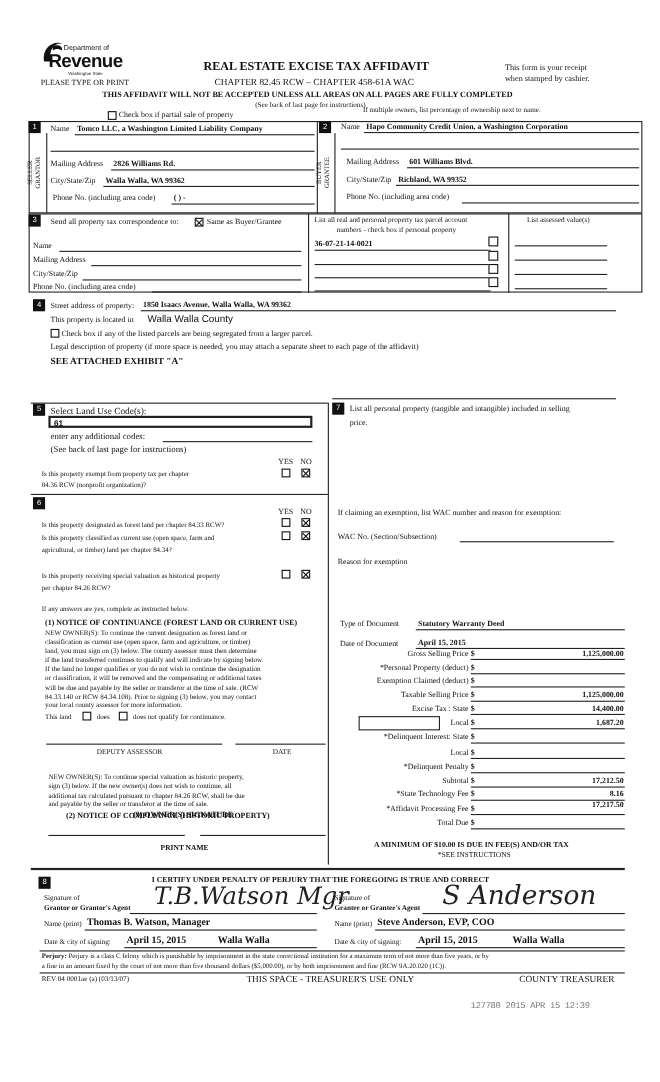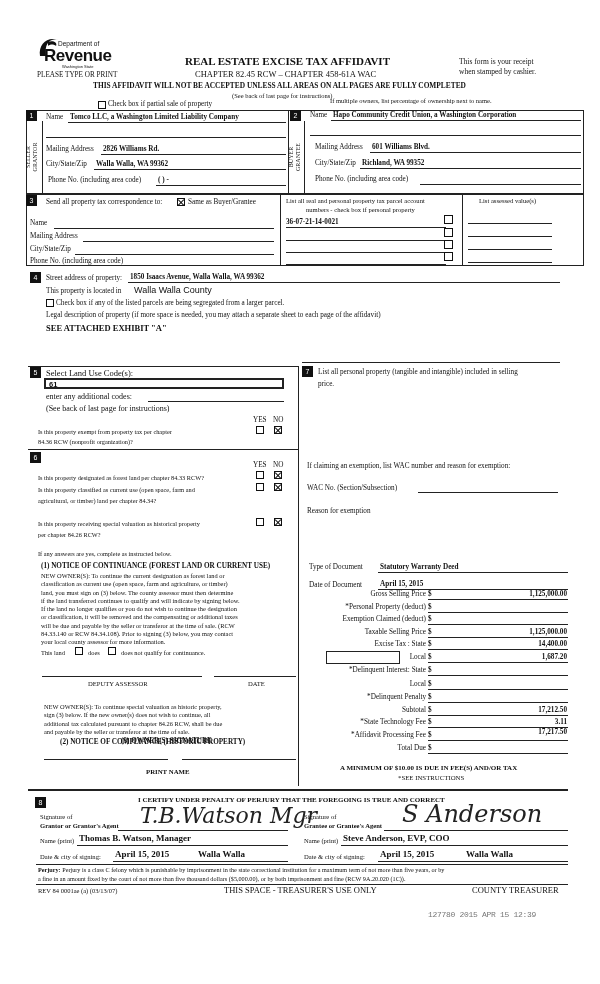--- a/index.html
+++ b/index.html
@@ -261,21 +261,21 @@
   <div class="abs t b r" style="left:460px;top:693px;width:107px;"></div>
   <div class="line" style="left:428px;top:702px;width:140px;"></div>
 
   <div class="abs t r" style="left:300px;top:706px;width:126px;">Subtotal</div>
   <div class="abs t b" style="left:428px;top:706px;">$</div>
   <div class="abs t b r" style="left:460px;top:706px;width:107px;">17,212.50</div>
   <div class="line" style="left:428px;top:715px;width:140px;"></div>
 
   <div class="abs t r" style="left:300px;top:718px;width:126px;">*State Technology Fee</div>
   <div class="abs t b" style="left:428px;top:718px;">$</div>
-  <div class="abs t b r" style="left:460px;top:718px;width:107px;">3.11</div>
+  <div class="abs t b r" style="left:460px;top:718px;width:107px;">8.16</div>
   <div class="line" style="left:428px;top:727px;width:140px;"></div>
 
   <div class="abs t r" style="left:300px;top:731px;width:126px;">*Affidavit Processing Fee</div>
   <div class="abs t b" style="left:428px;top:731px;">$</div>
   <div class="abs t b r" style="left:460px;top:731px;width:107px;"></div>
   <div class="line" style="left:428px;top:740px;width:140px;"></div>
 
   <div class="abs t r" style="left:300px;top:744px;width:126px;">Total Due</div>
   <div class="abs t b" style="left:428px;top:744px;">$</div>
   <div class="abs t b r" style="left:460px;top:728px;width:107px;">17,217.50</div>

